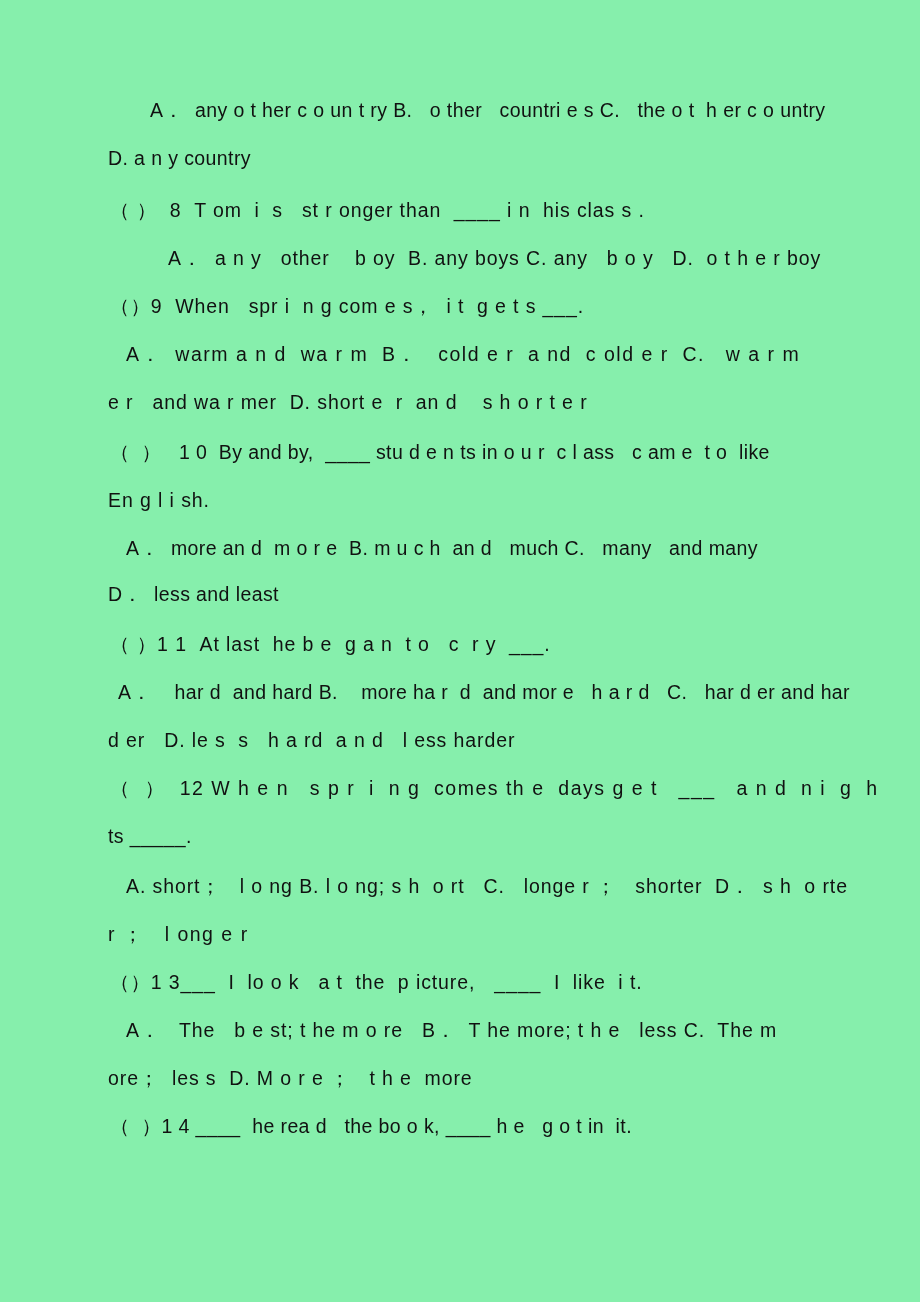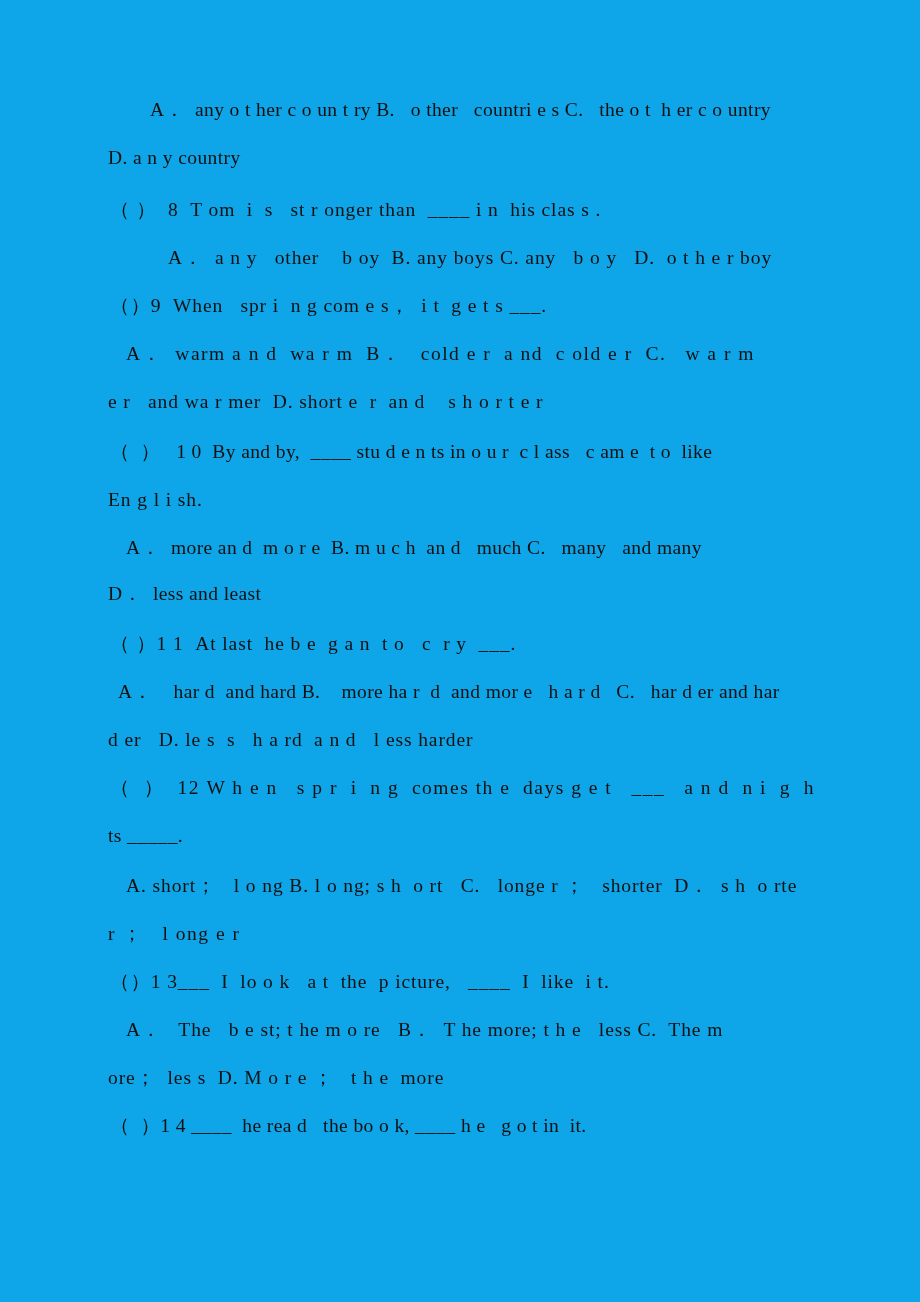--- a/index.html
+++ b/index.html
@@ -5,24 +5,24 @@
 <style>
   html, body {
     margin: 0;
     padding: 0;
     background: #ffffff;
   }
   .page {
     position: relative;
     width: 920px;
     height: 1302px;
-    background: #0ea5e9;
+    background: #86efac;
     margin: 0 auto;
     overflow: hidden;
-    font-family: Liberation Serif, serif;
+    font-family: Liberation Sans, sans-serif;
     color: #000000;
   }
   .doc-body {
     position: absolute;
     left: 0;
     top: 0;
     width: 920px;
   }
   .line {
     position: absolute;

